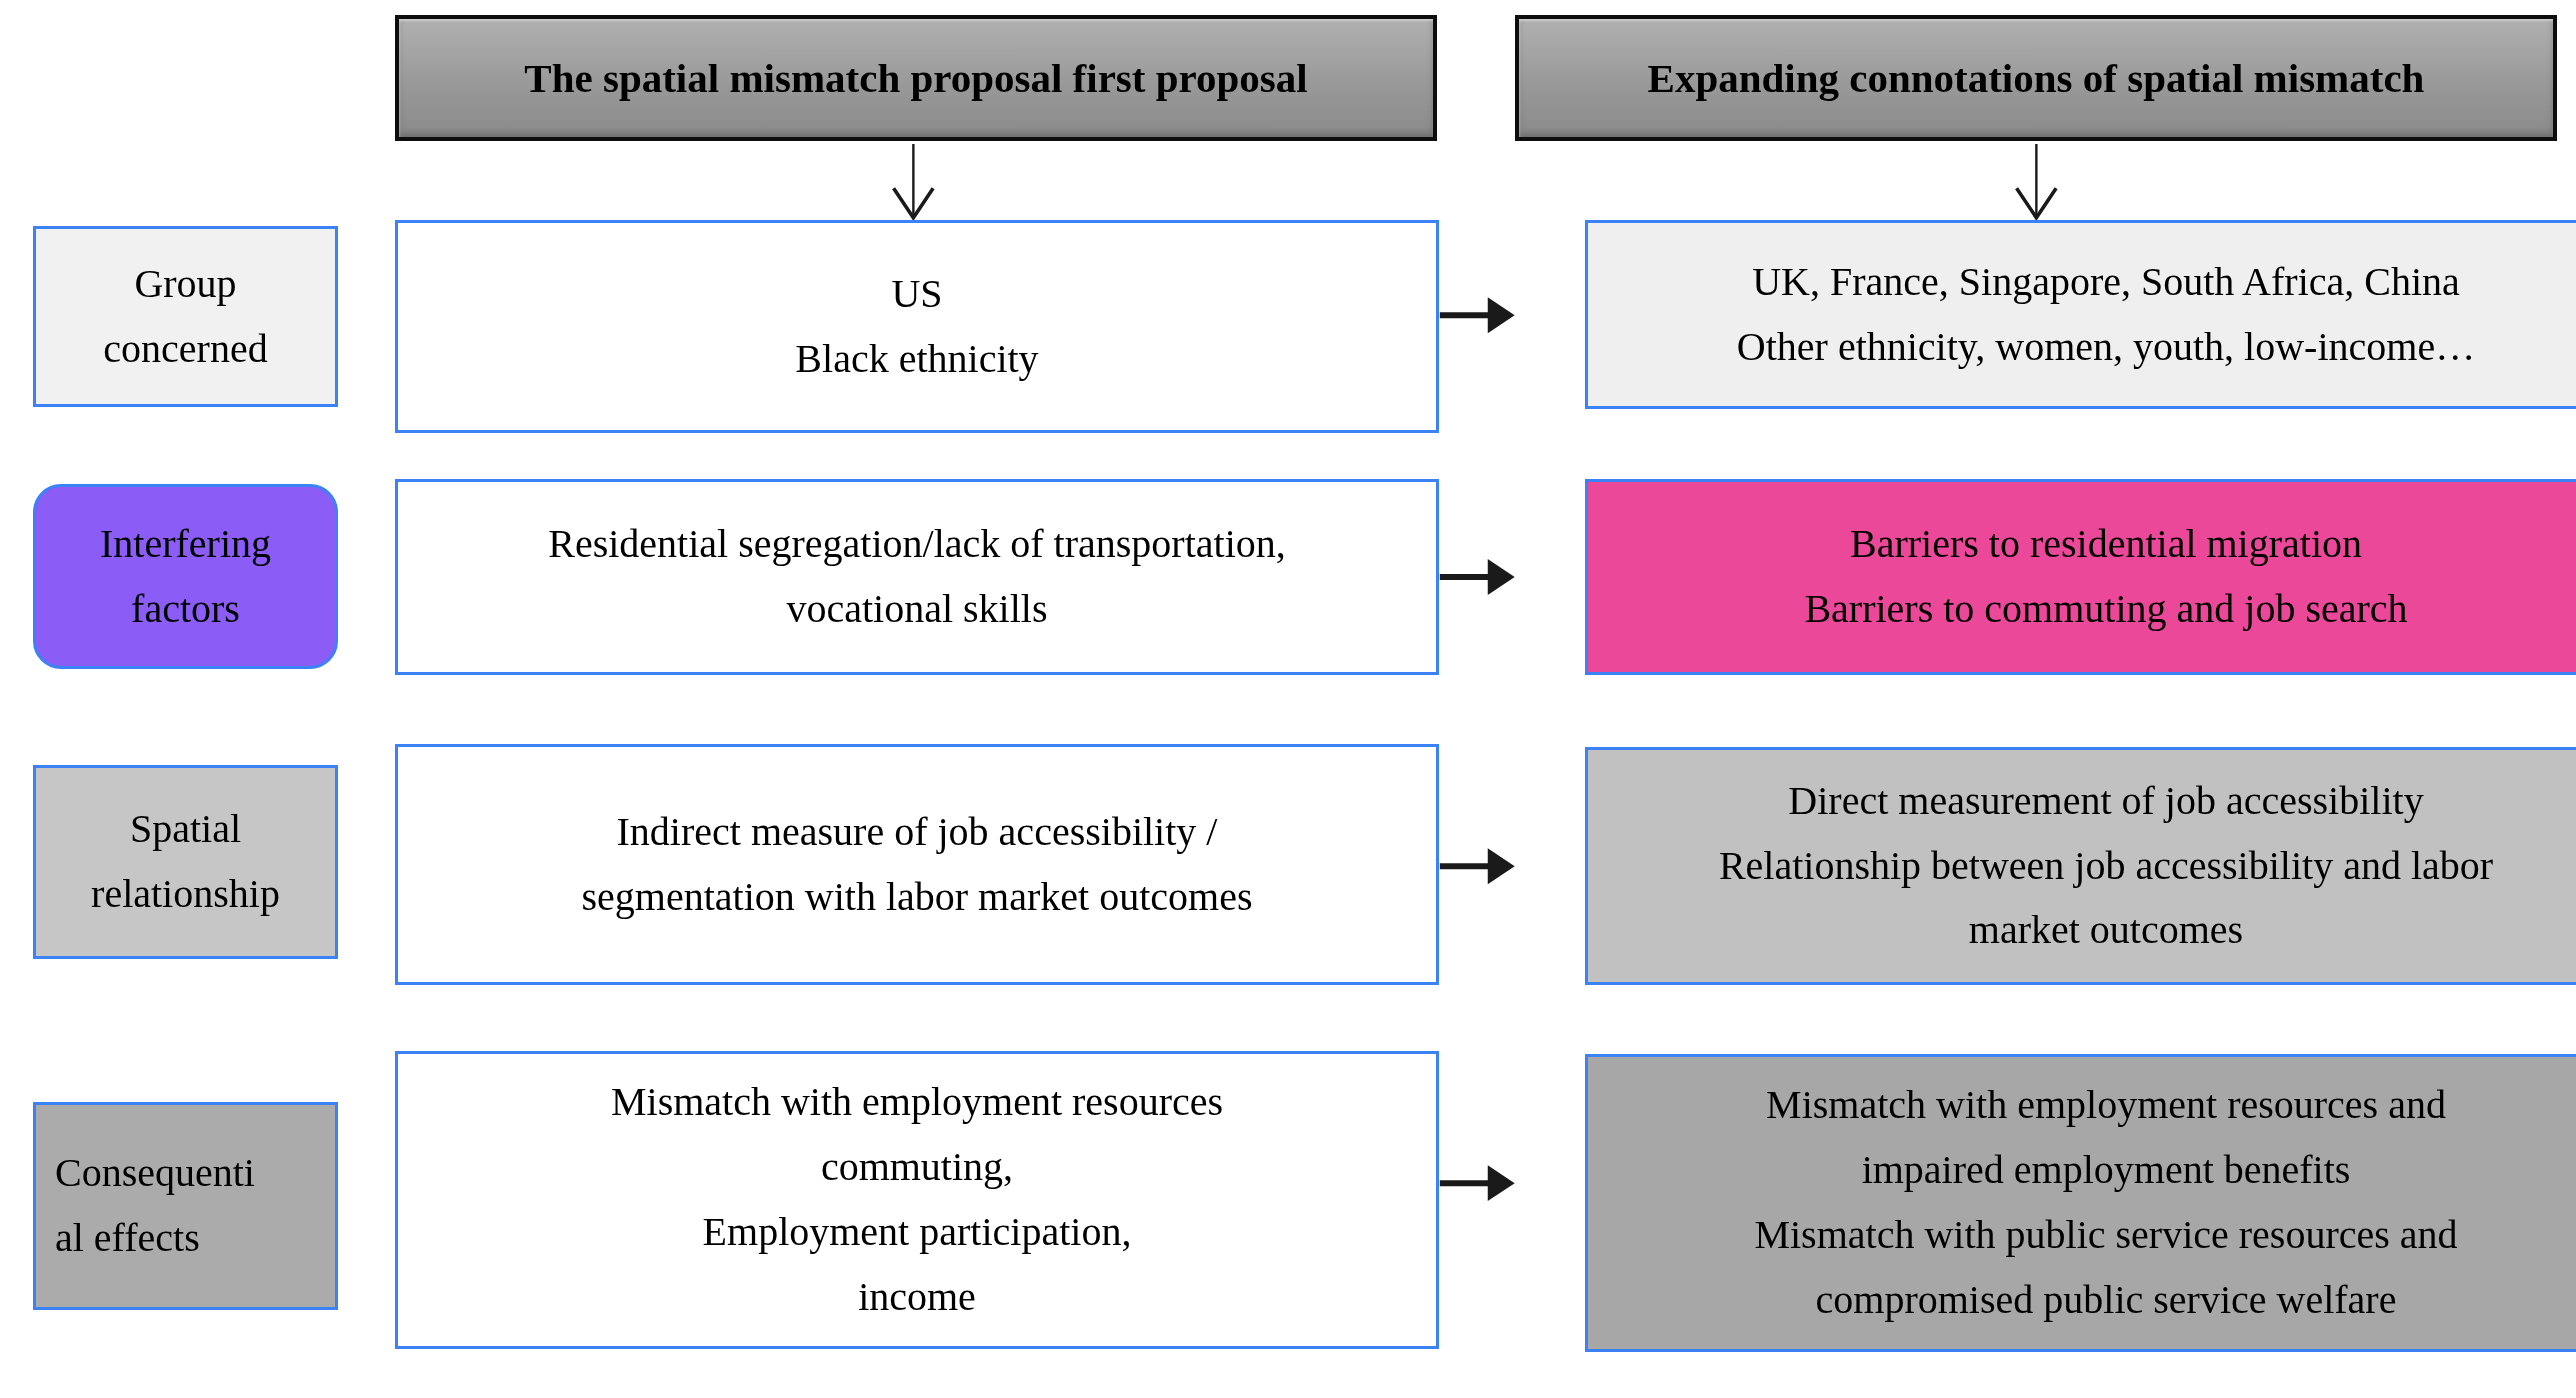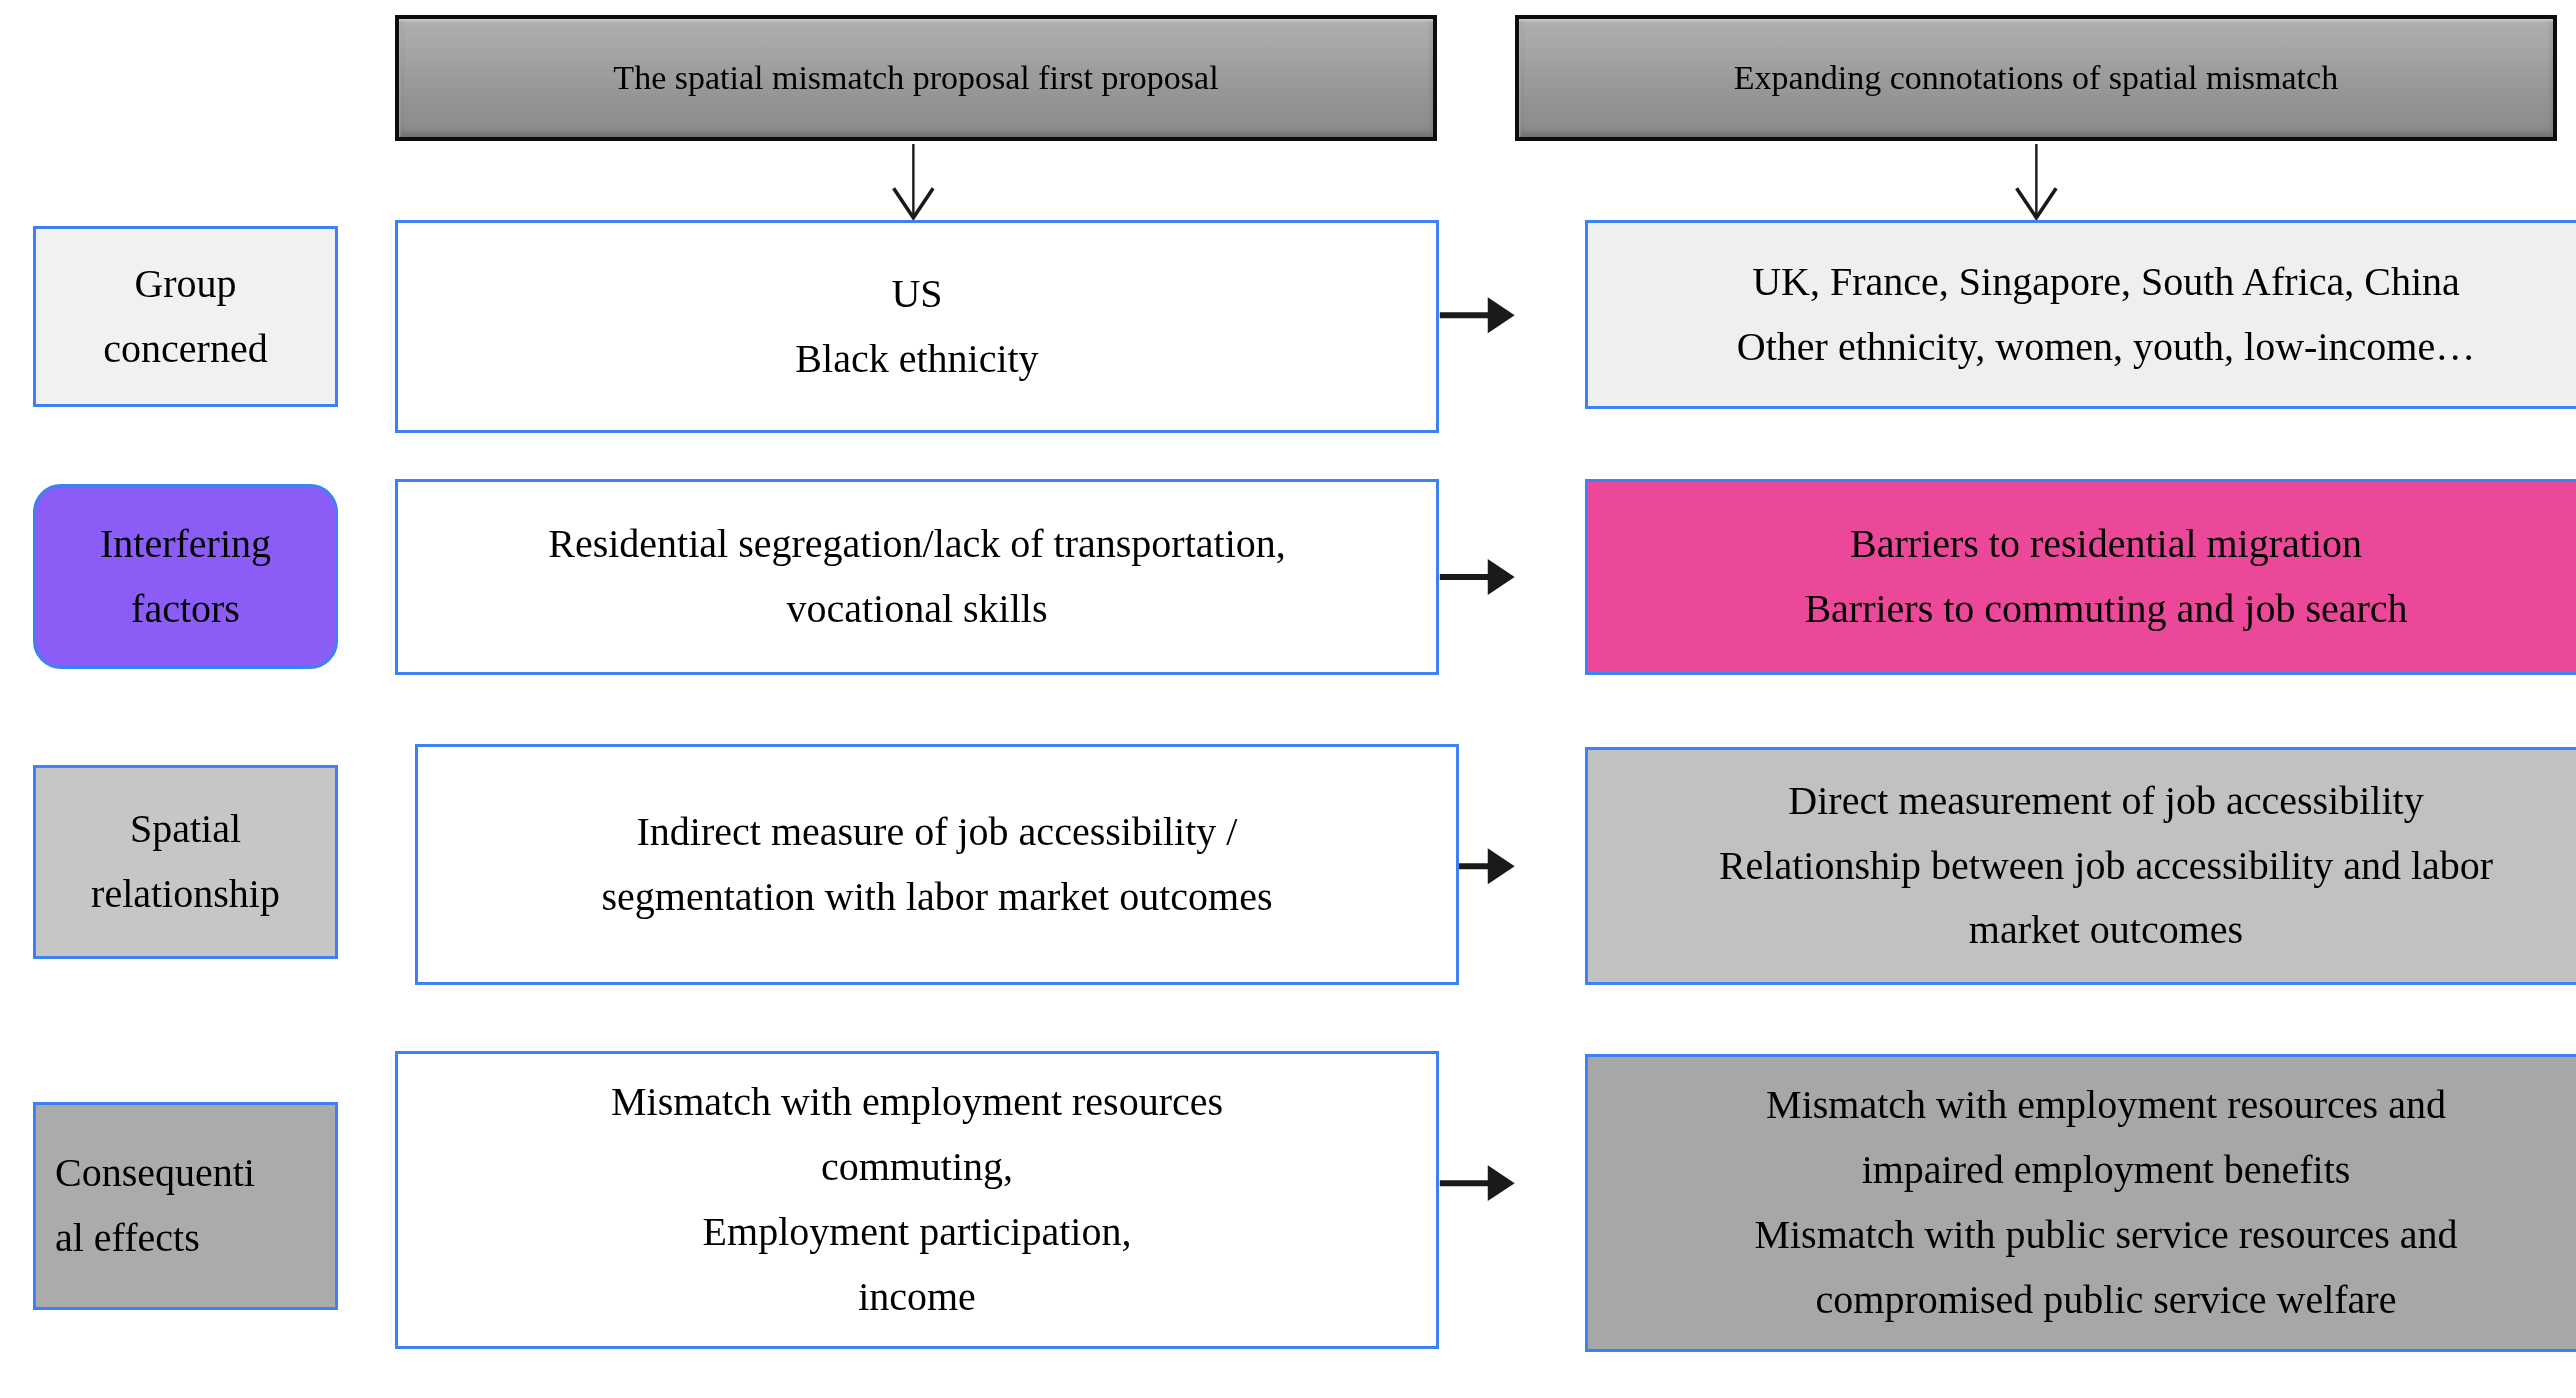--- a/index.html
+++ b/index.html
@@ -23,36 +23,36 @@
     font-size: 40px;
     line-height: 1.62;
     padding: 0 12px;
   }
   .header {
     border: 4.2px solid #0d0d0d;
     background: linear-gradient(180deg, #b1b0b0 0%, #9a9999 55%, #8b8a8a 100%);
     box-shadow: inset 0 3px 2.4px -1.2px rgba(255,255,255,0.45),
                 inset 2.4px 0 2.4px -1.2px rgba(255,255,255,0.30),
                 inset 0 -3.6px 6px rgba(0,0,0,0.22);
-    font-weight: normal;
-    font-size: 34px;
+    font-weight: bold;
+    font-size: 41px;
   }
   .h1 { left: 395px;  top: 15px; width: 1042px; height: 126px; }
   .h2 { left: 1515px; top: 15px; width: 1042px; height: 126px; }
 
   .rlabel { left: 33px; width: 305px; }
   .l1 { top: 226px;  height: 181px; }
   .l2 { top: 484px;  height: 185px; }
   .l3 { top: 765px; height: 194px; }
   .l4 { top: 1102px; height: 208px; text-align: left; padding: 0 15px 0 19px; }
 
   .mid { left: 395px; width: 1044px; background: #ffffff; }
   .m1 { top: 220px;  height: 213px; }
   .m2 { top: 479px;  height: 196px; }
-  .m3 { top: 744px; height: 241px; margin-left: 20px; }
+  .m3 { top: 744px; height: 241px; }
   .m4 { top: 1051px; height: 298px; }
 
   .rgt { left: 1585px; width: 1042px; }
   .r1 { top: 220px;  height: 189px; }
   .r2 { top: 479px;  height: 196px; }
   .r3 { top: 747px; height: 238px; }
   .r4 { top: 1054px; height: 298px; }
 
   .arrows {
     position: absolute;

